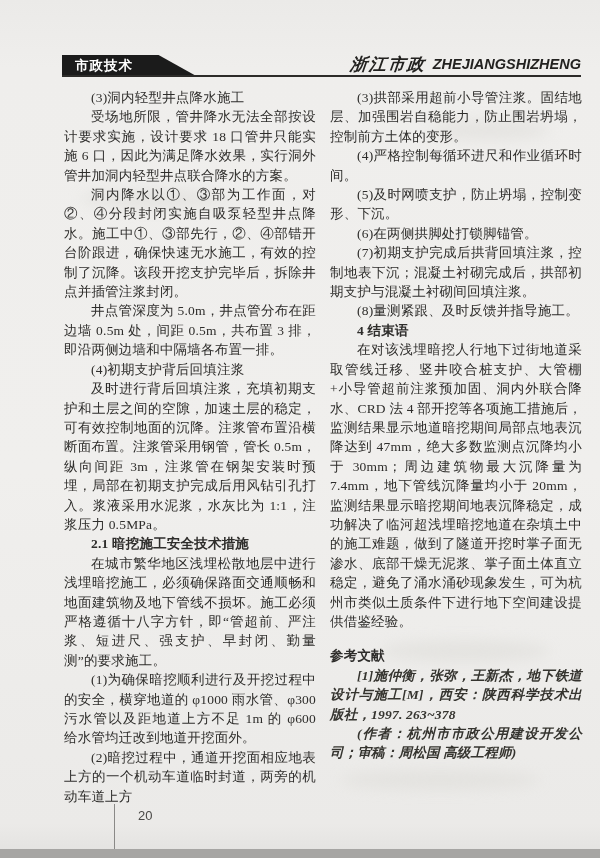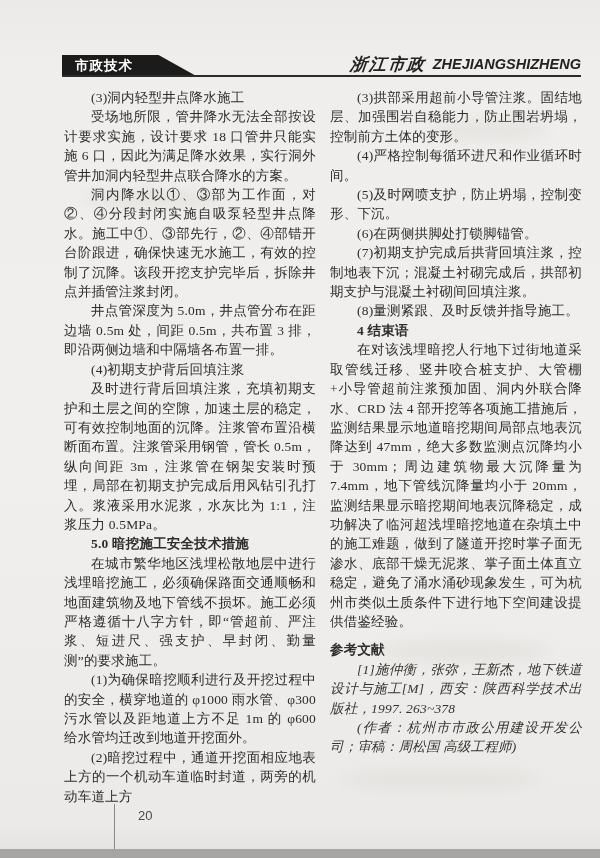--- a/index.html
+++ b/index.html
@@ -42,22 +42,22 @@
     position:absolute;left:64px;top:88px;width:518px;
     display:flex;justify-content:space-between;
   }
   .col{width:252px;}
   .col p{
     margin:0;font-size:13.5px;line-height:19.4px;text-align:justify;
     letter-spacing:0.2px;
   }
   .col p.indent{text-indent:2em;}
   .col p.heading{font-weight:bold;text-indent:2em;}
-  .col p.heading-flush{font-weight:bold;margin-top:9px;}
-  .col p.ref,.col p.author{font-style:italic;text-indent:2em;color:#35342f;}
+  .col p.heading-flush{font-weight:bold;margin-top:15px;}
+  .col p.ref,.col p.author{font-style:italic;text-indent:2em;color:#35342f;font-weight:bold;}
 
   
   .folio-rule{position:absolute;left:114px;top:804px;width:1px;height:51px;background:#8a8987;}
   .folio{position:absolute;left:138px;top:808px;font-family:"Liberation Sans","DejaVu Sans",sans-serif;font-size:13px;color:#4a4947;}
 </style>
 </head>
 <body>
 
 <div class="page">
 
@@ -76,21 +76,21 @@
   </div>
 
   <div class="columns">
     <div class="col">
       <p class="indent">(3)洞内轻型井点降水施工</p>
       <p class="indent">受场地所限，管井降水无法全部按设计要求实施，设计要求 18 口管井只能实施 6 口，因此为满足降水效果，实行洞外管井加洞内轻型井点联合降水的方案。</p>
       <p class="indent">洞内降水以①、③部为工作面，对②、④分段封闭实施自吸泵轻型井点降水。施工中①、③部先行，②、④部错开台阶跟进，确保快速无水施工，有效的控制了沉降。该段开挖支护完毕后，拆除井点并插管注浆封闭。</p>
       <p class="indent">井点管深度为 5.0m，井点管分布在距边墙 0.5m 处，间距 0.5m，共布置 3 排，即沿两侧边墙和中隔墙各布置一排。</p>
       <p class="indent">(4)初期支护背后回填注浆</p>
       <p class="indent">及时进行背后回填注浆，充填初期支护和土层之间的空隙，加速土层的稳定，可有效控制地面的沉降。注浆管布置沿横断面布置。注浆管采用钢管，管长 0.5m，纵向间距 3m，注浆管在钢架安装时预埋，局部在初期支护完成后用风钻引孔打入。浆液采用水泥浆，水灰比为 1:1，注浆压力 0.5MPa。</p>
-      <p class="heading">5.0 暗挖施工安全技术措施</p>
+      <p class="heading">2.1 暗挖施工安全技术措施</p>
       <p class="indent">在城市繁华地区浅埋松散地层中进行浅埋暗挖施工，必须确保路面交通顺畅和地面建筑物及地下管线不损坏。施工必须严格遵循十八字方针，即“管超前、严注浆、短进尺、强支护、早封闭、勤量测”的要求施工。</p>
       <p class="indent">(1)为确保暗挖顺利进行及开挖过程中的安全，横穿地道的 φ1000 雨水管、φ300 污水管以及距地道上方不足 1m 的 φ600 给水管均迁改到地道开挖面外。</p>
       <p class="indent">(2)暗挖过程中，通道开挖面相应地表上方的一个机动车道临时封道，两旁的机动车道上方</p>
     </div>
     <div class="col">
       <p class="indent">(3)拱部采用超前小导管注浆。固结地层、加强围岩自稳能力，防止围岩坍塌，控制前方土体的变形。</p>
       <p class="indent">(4)严格控制每循环进尺和作业循环时间。</p>
       <p class="indent">(5)及时网喷支护，防止坍塌，控制变形、下沉。</p>
       <p class="indent">(6)在两侧拱脚处打锁脚锚管。</p>
       <p class="indent">(7)初期支护完成后拱背回填注浆，控制地表下沉；混凝土衬砌完成后，拱部初期支护与混凝土衬砌间回填注浆。</p>

